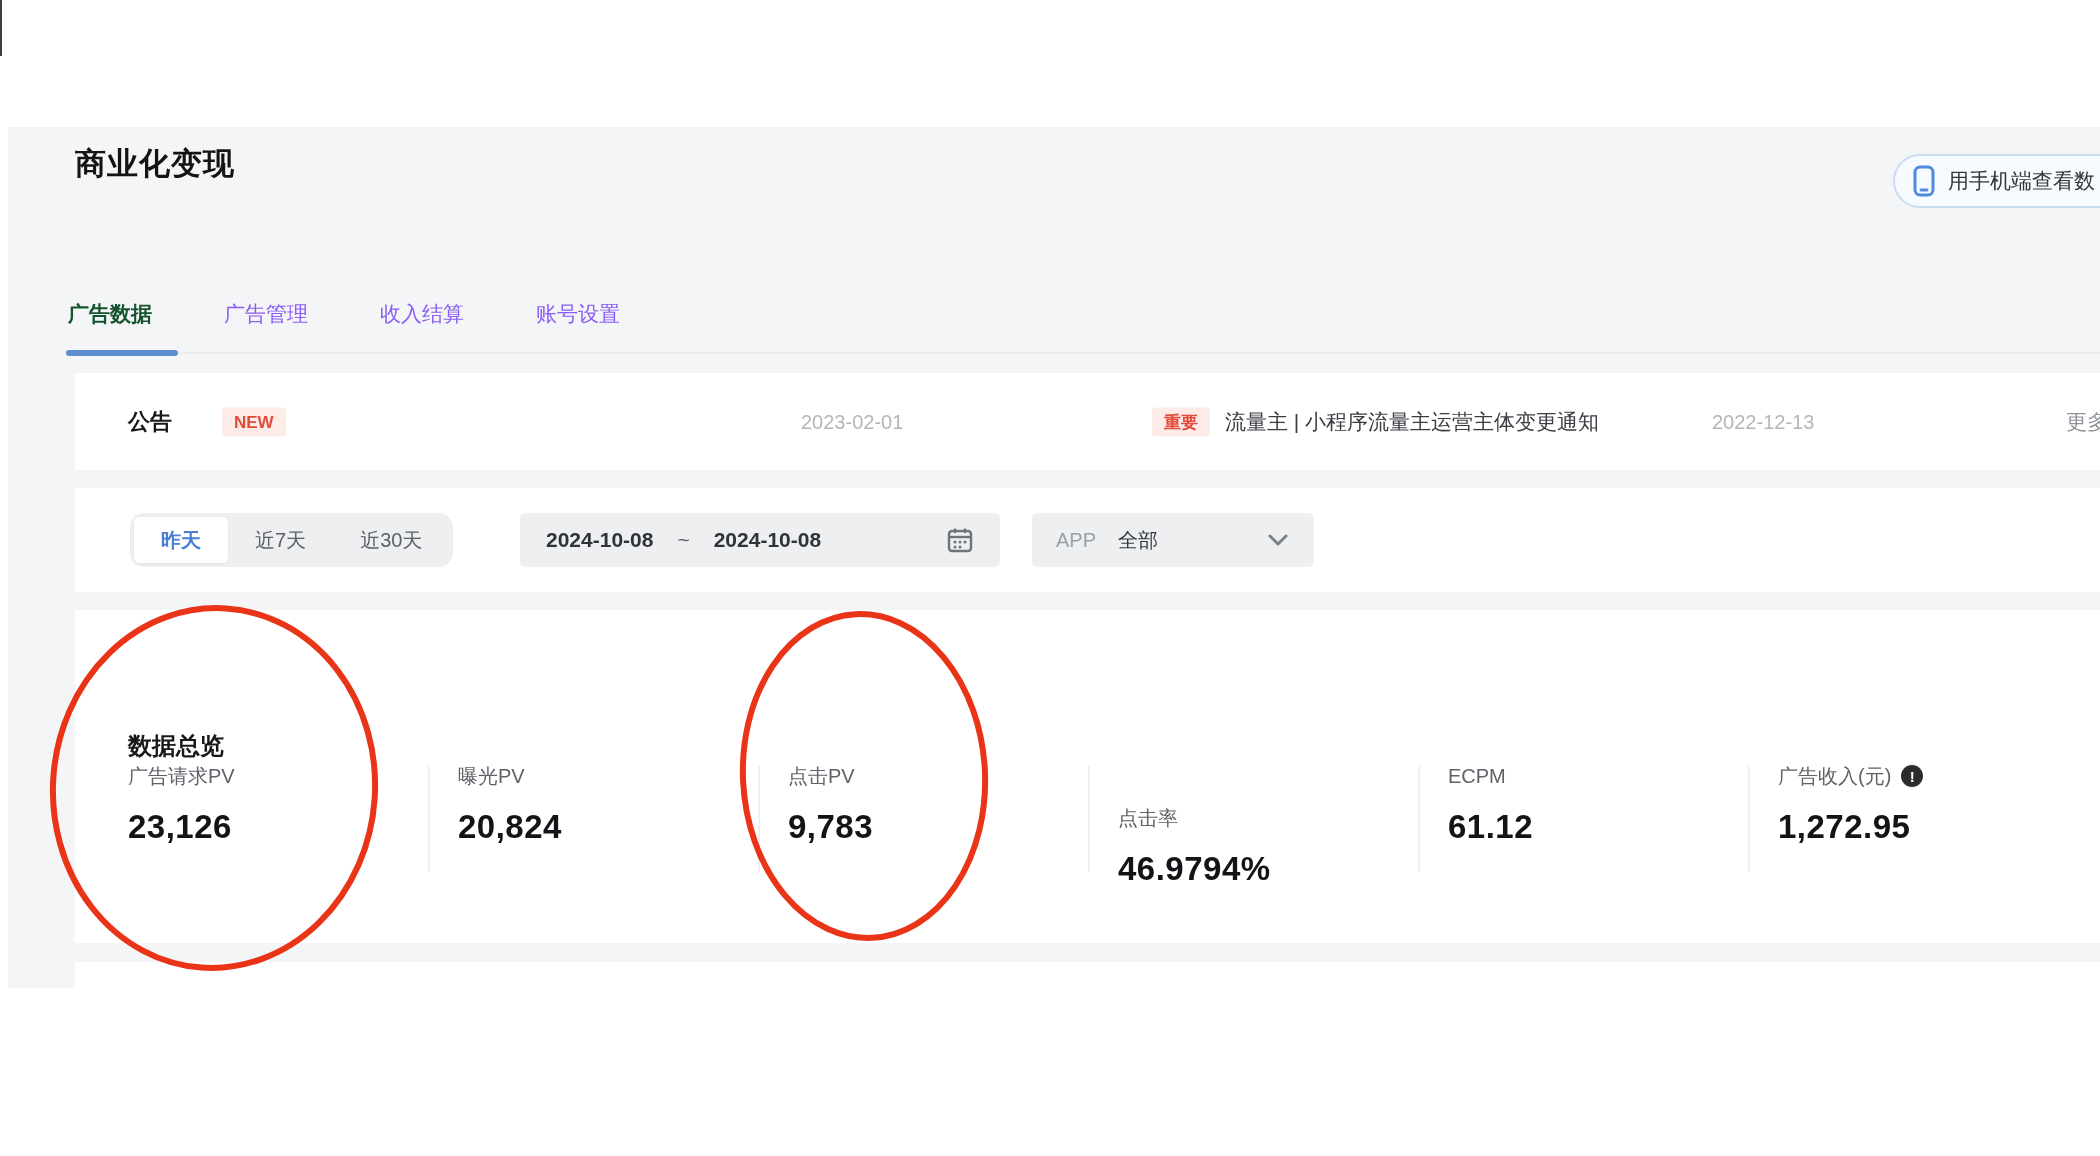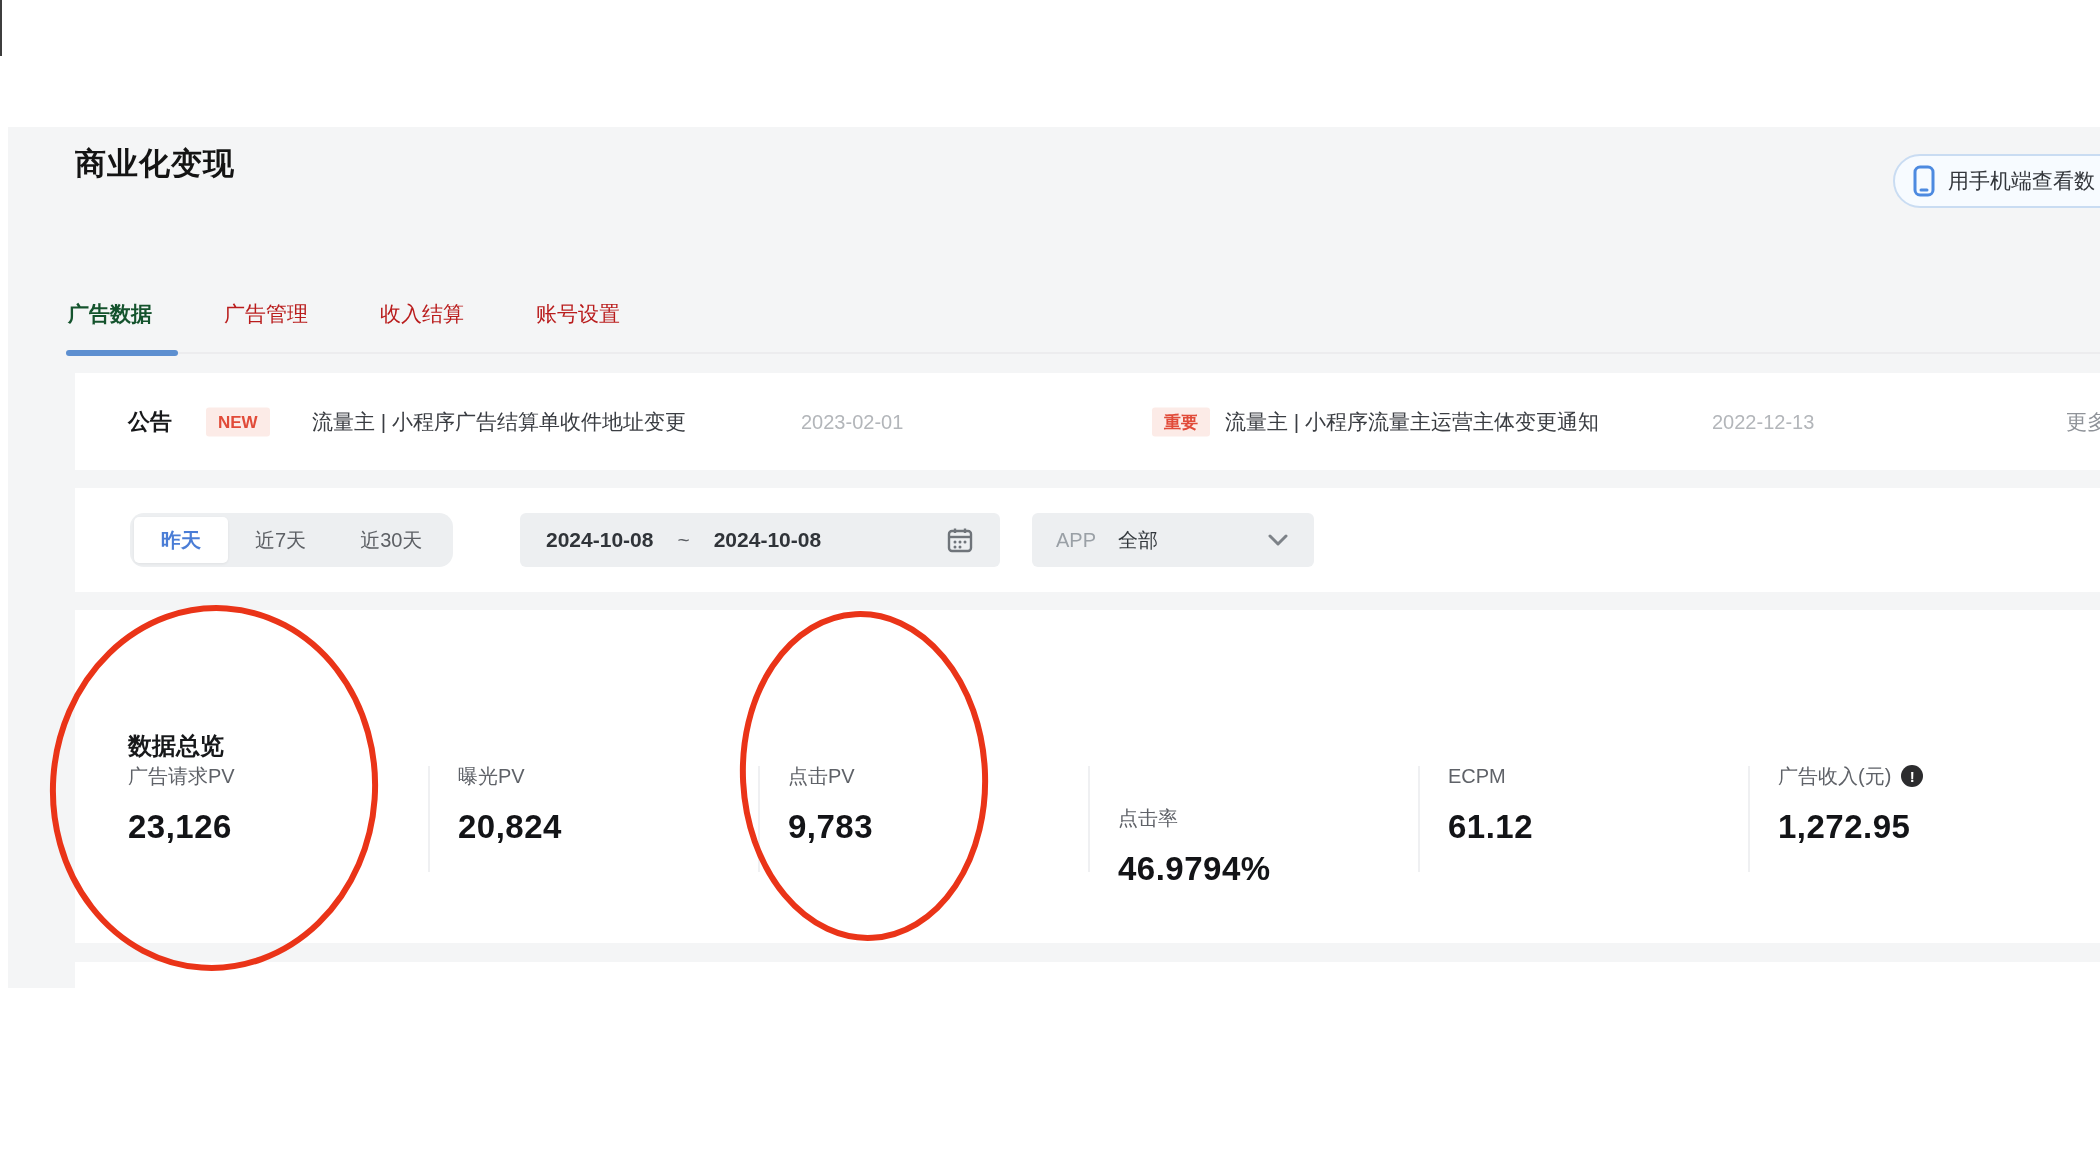--- a/index.html
+++ b/index.html
@@ -10,32 +10,32 @@
 
   .page-title{position:absolute;left:75px;top:143px;font-size:31px;font-weight:bold;color:#141414;letter-spacing:1px;}
 
   .mobile-btn{position:absolute;left:1893px;top:154px;height:54px;width:250px;box-sizing:border-box;
               border:2px solid #c9dcf2;background:#f7fbff;border-radius:28px;display:flex;align-items:center;
               padding:0 18px;gap:13px;}
   .mobile-btn .label{font-size:21px;color:#33363b;white-space:nowrap;}
 
   .tabbar{position:absolute;left:68px;top:276px;right:0;height:76px;border-bottom:2px solid #ececee;
           display:flex;align-items:center;}
-  .tab{position:relative;height:100%;display:flex;align-items:center;font-size:21px;color:#b91c1c;
+  .tab{position:relative;height:100%;display:flex;align-items:center;font-size:21px;color:#8b5cf6;
        margin-right:72px;cursor:default;}
   .tab.active{color:#14532d;font-weight:bold;}
   .tab.active::after{content:"";position:absolute;left:-2px;bottom:-4px;width:112px;height:6px;
        background:#5d8fd0;border-radius:4px;}
 
   .card{position:absolute;left:75px;right:0;background:#ffffff;}
   .ann-card{top:373px;height:97px;}
   .ann-card>*{position:absolute;top:50%;transform:translateY(-50%);}
   .ann-title{left:53px;font-size:22px;font-weight:bold;color:#17181a;}
   .badge{background:#fcebe7;color:#e14b39;font-size:17px;font-weight:bold;padding:6px 12px;border-radius:3px;line-height:1;}
-  .badge1{left:131px;}
+  .badge1{left:147px;}
   .ann-text{font-size:21px;color:#3a3d42;white-space:nowrap;}
   .ann-text1{left:237px;}
   .ann-date{font-size:20px;color:#b3b6ba;white-space:nowrap;}
   .ann-date1{left:726px;}
   .badge2{left:1077px;}
   .ann-text2{left:1150px;text-align:center;}
   .ann-date2{left:1637px;}
   .ann-more{left:1991px;font-size:21px;color:#8f9399;white-space:nowrap;}
 
   .filter-card{top:488px;height:104px;}
@@ -101,21 +101,20 @@
         <span>收入结算</span>
       </div>
     <div class="tab">
         <span>账号设置</span>
       </div>
   </div>
 
   <div class="card ann-card">
     <span class="ann-title">公告</span>
     <span class="badge badge1">NEW</span>
-    <span class="ann-text ann-text1">流量主 | 小程序广告结算单收件地址变更</span>
     <span class="ann-date ann-date1">2023-02-01</span>
     <span class="badge badge2">重要</span>
     <span class="ann-text ann-text2">流量主 | 小程序流量主运营主体变更通知</span>
     <span class="ann-date ann-date2">2022-12-13</span>
     <span class="ann-more">更多</span>
   </div>
 
   <div class="card filter-card">
     <div class="seg">
       <div class="seg-item selected">昨天</div>

